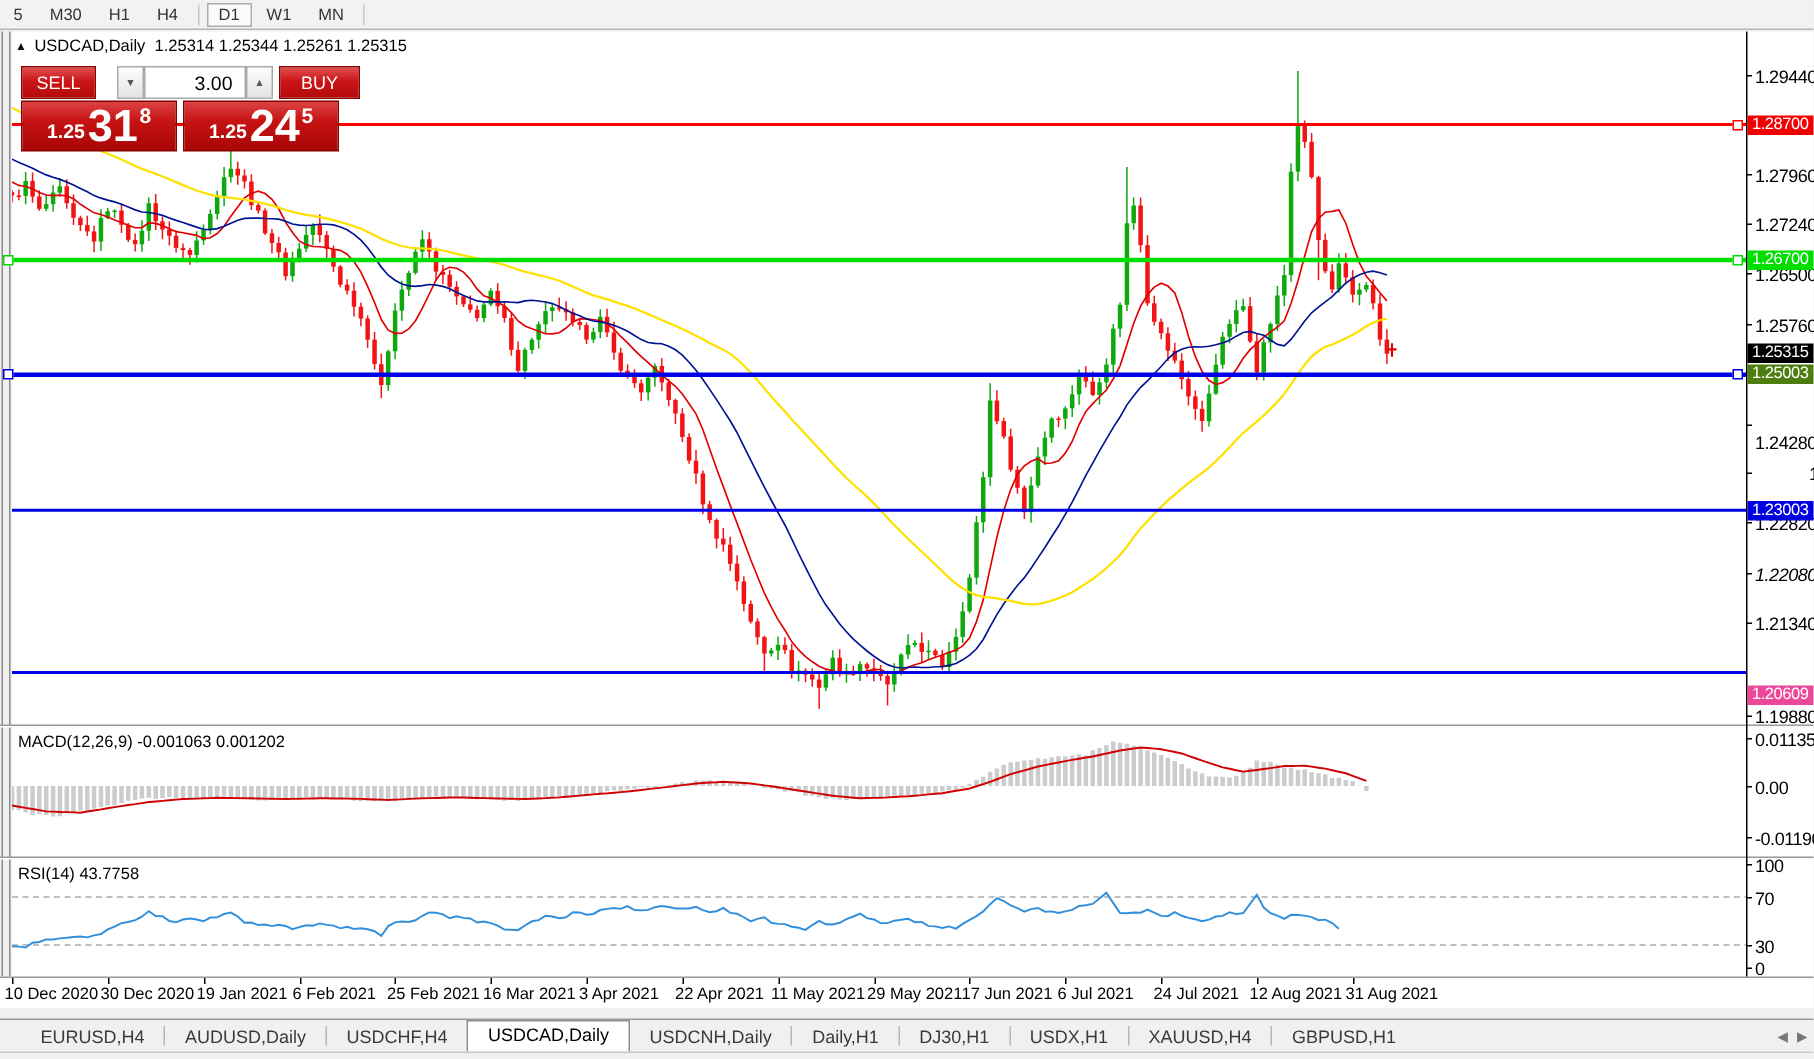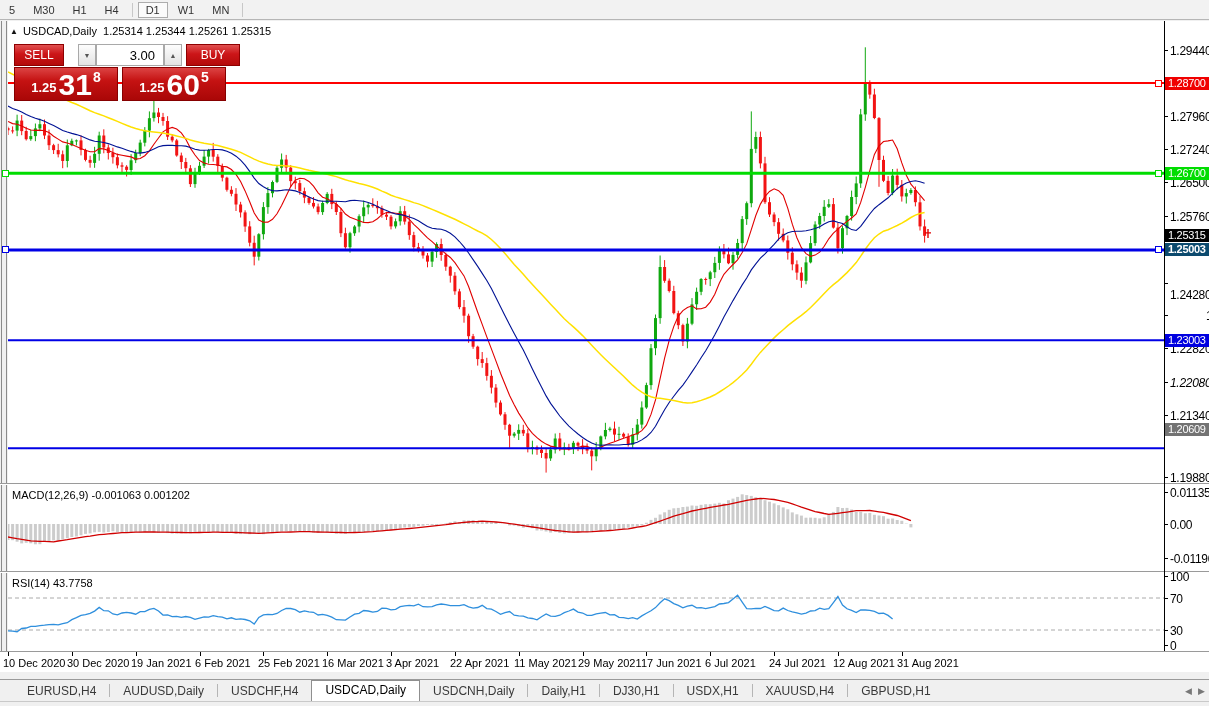--- a/index.html
+++ b/index.html
@@ -723,21 +723,21 @@
         <span>▲</span>
       </div>
     <div class="tp-btn" style="left:172px;width:54px;">BUY</div>
     <div class="tp-big" style="left:0;">
       <span class="sm">1.25</span>
       <span class="lg">31</span>
       <span class="sup">8</span>
     </div>
     <div class="tp-big" style="left:108px;">
       <span class="sm">1.25</span>
-      <span class="lg">60</span>
+      <span class="lg">24</span>
       <span class="sup">5</span>
     </div>
   </div>
 
   <div class="ind-label" style="top:489px;">MACD(12,26,9) -0.001063 0.001202</div>
   <div class="ind-label" style="top:577px;">RSI(14) 43.7758</div>
 
   <div id="dyn">
       <div class="abs marker" style="left: 1155px; top: 79.5px; border: 1.5px solid rgb(255, 0, 0);"></div>
       <div class="abs marker" style="left: 2px; top: 169.793px; border: 1.5px solid rgb(0, 221, 0);"></div>
@@ -762,23 +762,23 @@
       <div class="abs ax-label" style="top: 342.463px;">1.22820</div>
       <div class="abs " style="left: 1164px; top: 381.871px; width: 4px; height: 1px; background: rgb(0, 0, 0);"></div>
       <div class="abs ax-label" style="top: 375.871px; font-style: italic;">1.22080</div>
       <div class="abs " style="left: 1164px; top: 415.28px; width: 4px; height: 1px; background: rgb(0, 0, 0);"></div>
       <div class="abs ax-label" style="top: 409.28px;">1.21340</div>
       <div class="abs " style="left: 1164px; top: 477px; width: 4px; height: 1px; background: rgb(0, 0, 0);"></div>
       <div class="abs ax-label" style="top: 471px;">1.19880</div>
       <div class="abs badge" style="top: 76.5px; background: rgb(240, 0, 0);">1.28700</div>
       <div class="abs badge" style="top: 166.793px; background: rgb(0, 221, 0);">1.26700</div>
       <div class="abs badge" style="top: 229.322px; background: rgb(0, 0, 0);">1.25315</div>
-      <div class="abs badge" style="top: 243.407px; background: #0c4a6e; font-weight: bold;">1.25003</div>
+      <div class="abs badge" style="top: 243.407px; background: #4d7c0f;">1.25003</div>
       <div class="abs badge" style="top: 333.701px; background: rgb(0, 0, 224);">1.23003</div>
-      <div class="abs badge" style="top: 423px; background: #737373;">1.20609</div>
+      <div class="abs badge" style="top: 457px; background: #ec4899;">1.20609</div>
       <div class="abs " style="left: 1164px; top: 492px; width: 4px; height: 1px; background: rgb(0, 0, 0);"></div>
       <div class="abs ax-label" style="top: 486px;">0.01135</div>
       <div class="abs " style="left: 1164px; top: 524px; width: 4px; height: 1px; background: rgb(0, 0, 0);"></div>
       <div class="abs ax-label" style="top: 518px;">0.00</div>
       <div class="abs " style="left: 1164px; top: 558px; width: 4px; height: 1px; background: rgb(0, 0, 0);"></div>
       <div class="abs ax-label" style="top: 552px;">-0.01190</div>
       <div class="abs " style="left: 1164px; top: 576px; width: 4px; height: 1px; background: rgb(0, 0, 0);"></div>
       <div class="abs ax-label" style="top: 570px;">100</div>
       <div class="abs " style="left: 1164px; top: 598px; width: 4px; height: 1px; background: rgb(0, 0, 0);"></div>
       <div class="abs ax-label" style="top: 592px;">70</div>

